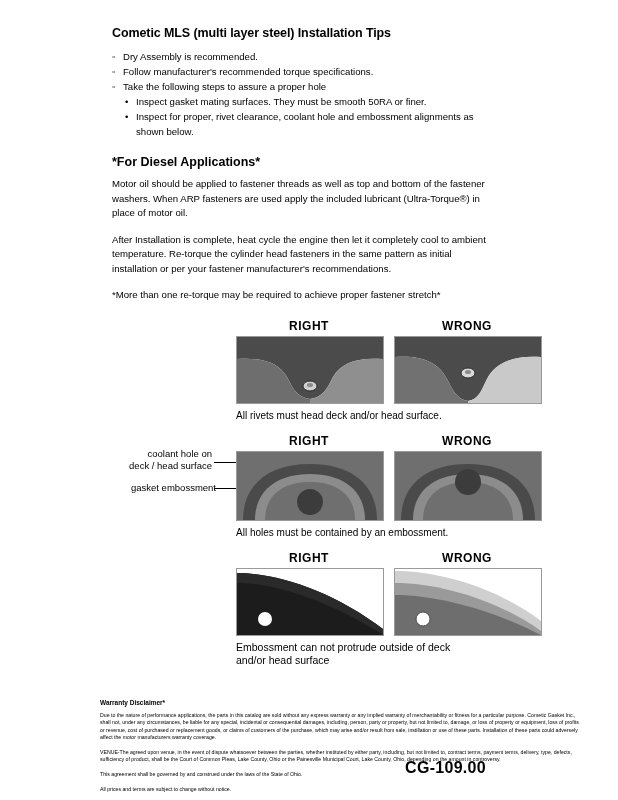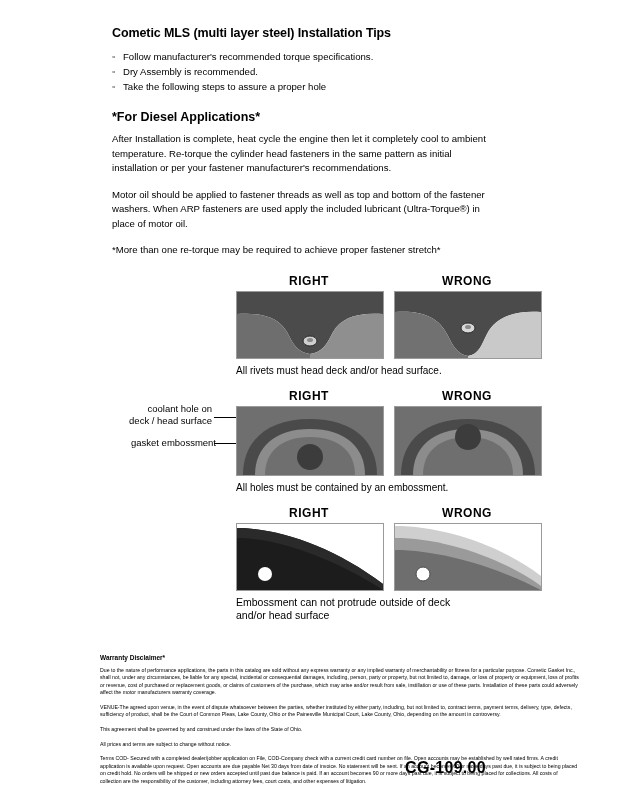--- a/index.html
+++ b/index.html
@@ -160,33 +160,37 @@
 </style>
 </head>
 <body>
 
 <div class="page">
 
   <h1 class="title">Cometic MLS (multi layer steel) Installation Tips</h1>
 
   <ul class="bullet-list">
     <li>
+      <span>Dry Assembly is recommended.</span>
+    </li>
+    <li>
       <span>Follow manufacturer's recommended torque specifications.</span>
     </li>
     <li>
-      <span>Dry Assembly is recommended.</span>
-    </li>
-    <li>
       <span>Take the following steps to assure a proper hole</span>
+      <ul class="sub-list">
+        <li>Inspect gasket mating surfaces.  They must be smooth 50RA or finer.</li>
+        <li>Inspect for proper, rivet clearance, coolant hole and embossment alignments as shown below.</li>
+      </ul>
     </li>
   </ul>
 
   <h2 class="subtitle">*For Diesel Applications*</h2>
+  <p class="para">Motor oil should be applied to fastener threads as well as top and bottom of the fastener washers. When ARP fasteners are used apply the included lubricant (Ultra-Torque®) in place of motor oil.</p>
   <p class="para">After Installation is complete, heat cycle the engine then let it completely cool to ambient temperature. Re-torque the cylinder head fasteners in the same pattern as initial installation or per your fastener manufacturer's recommendations.</p>
-  <p class="para">Motor oil should be applied to fastener threads as well as top and bottom of the fastener washers. When ARP fasteners are used apply the included lubricant (Ultra-Torque®) in place of motor oil.</p>
   <p class="para tight">*More than one re-torque may be required to achieve proper fastener stretch*</p>
 
   <div class="figures">
 
     <div class="fig-row row1">
       <div class="fig-col">
         <div class="fig-label">RIGHT</div>
         <div class="fig-box">
           <svg width="146" height="66" viewBox="0 0 146 66">
             <rect x="0" y="0" width="146" height="66" fill="#ffffff"></rect>

